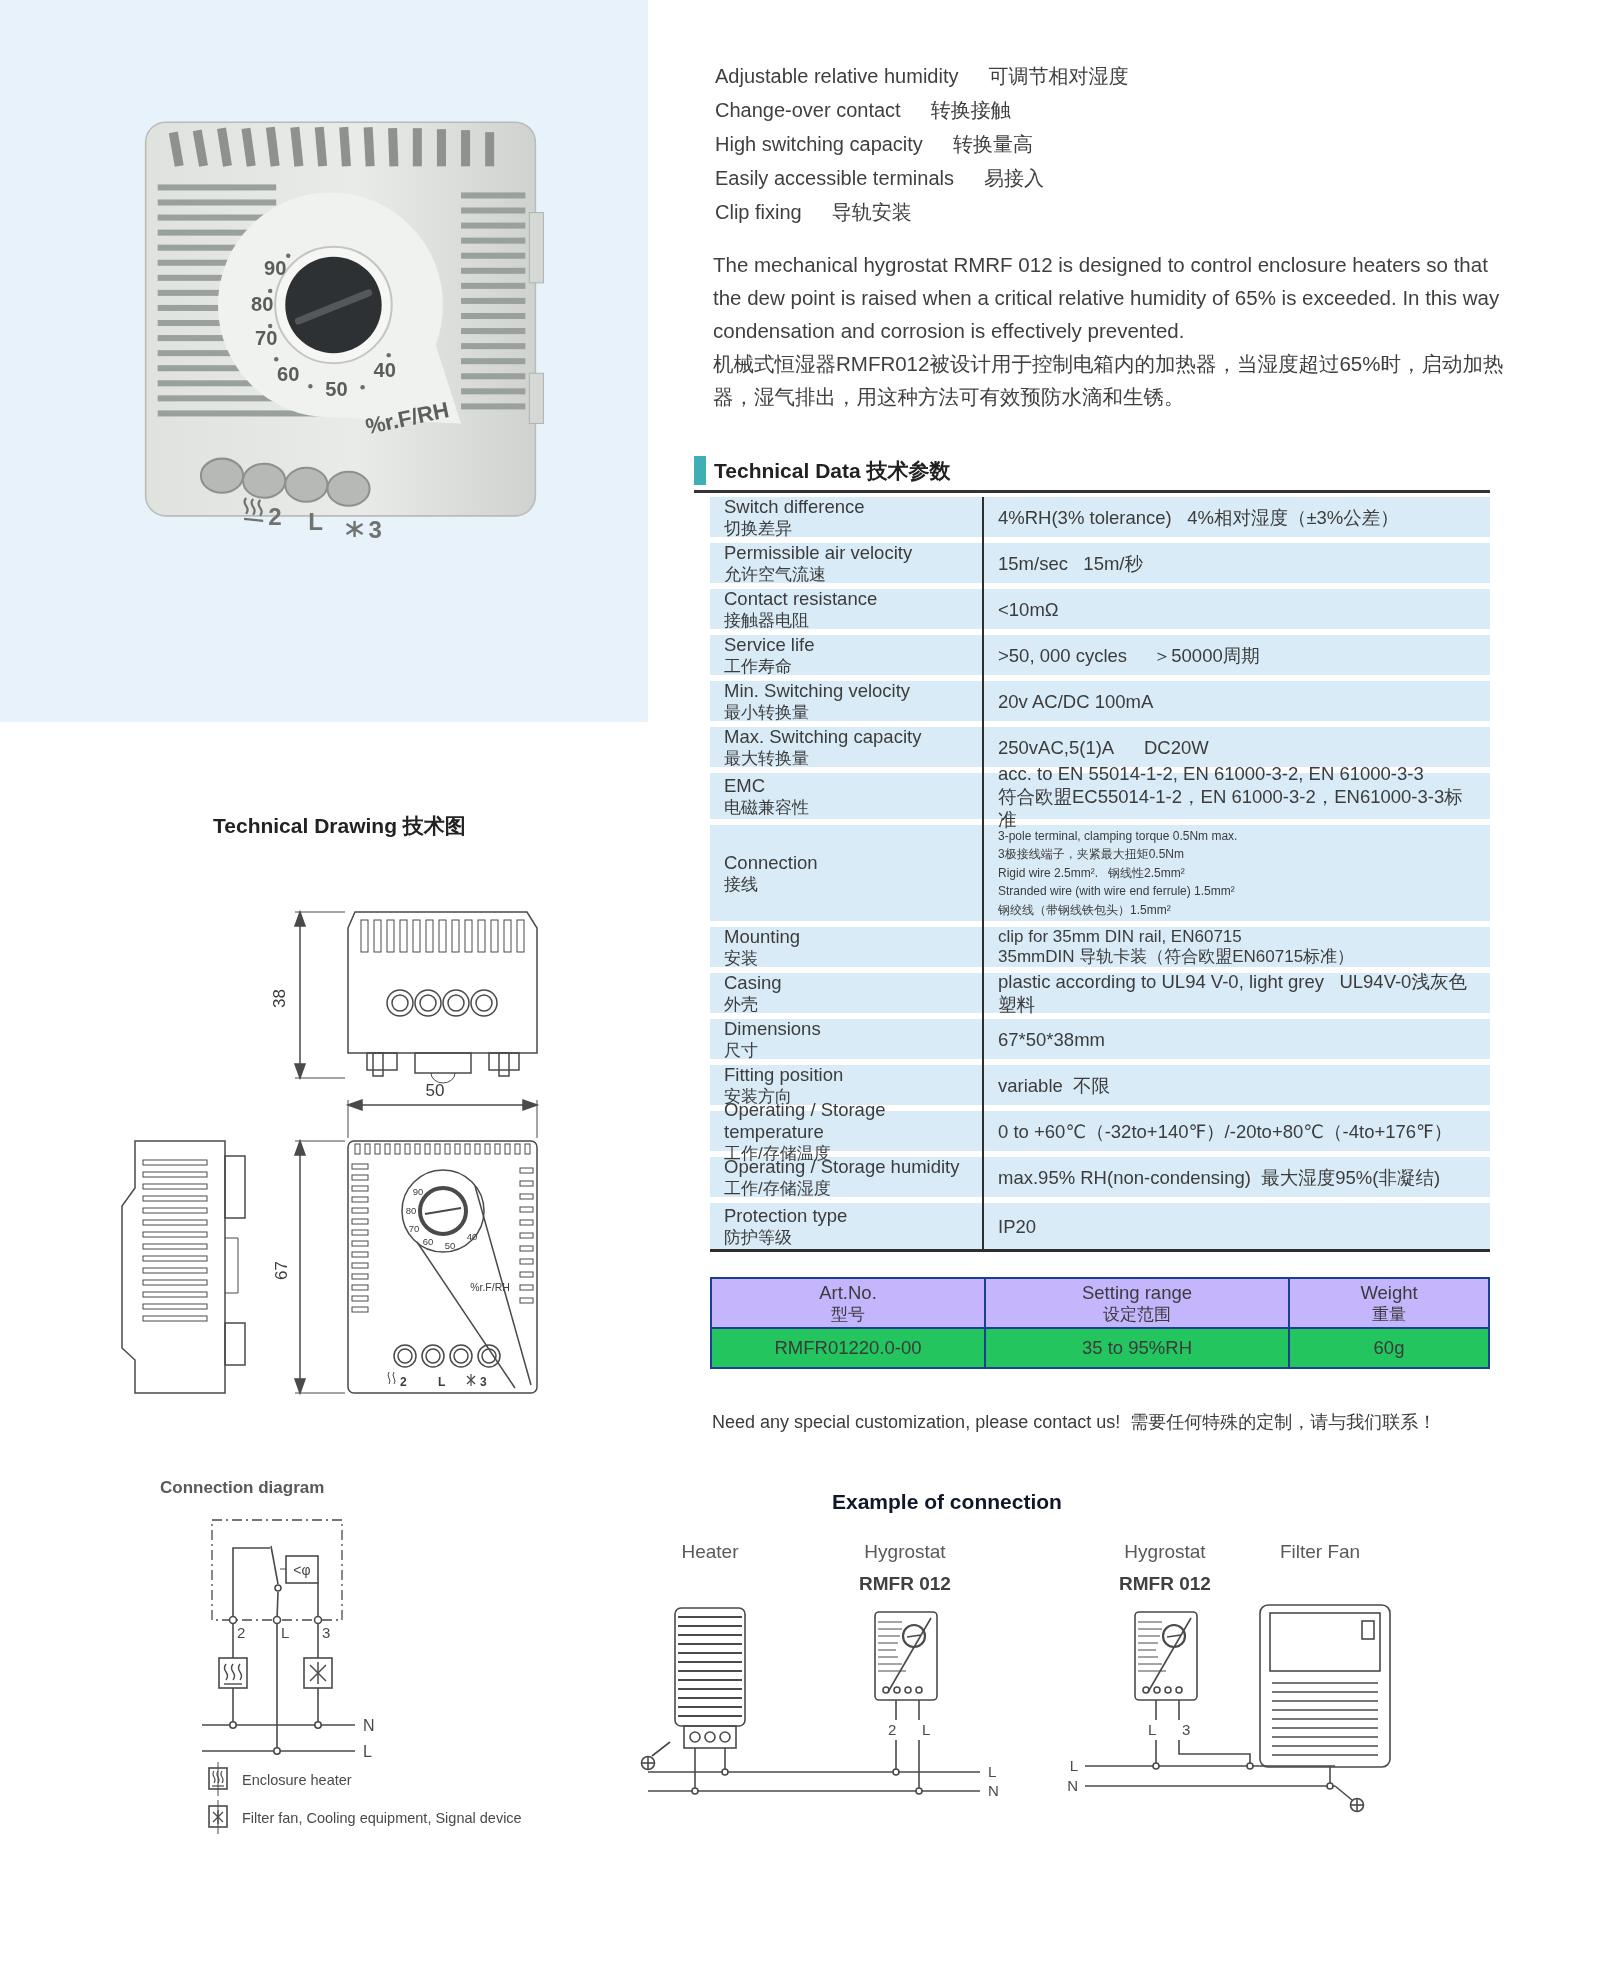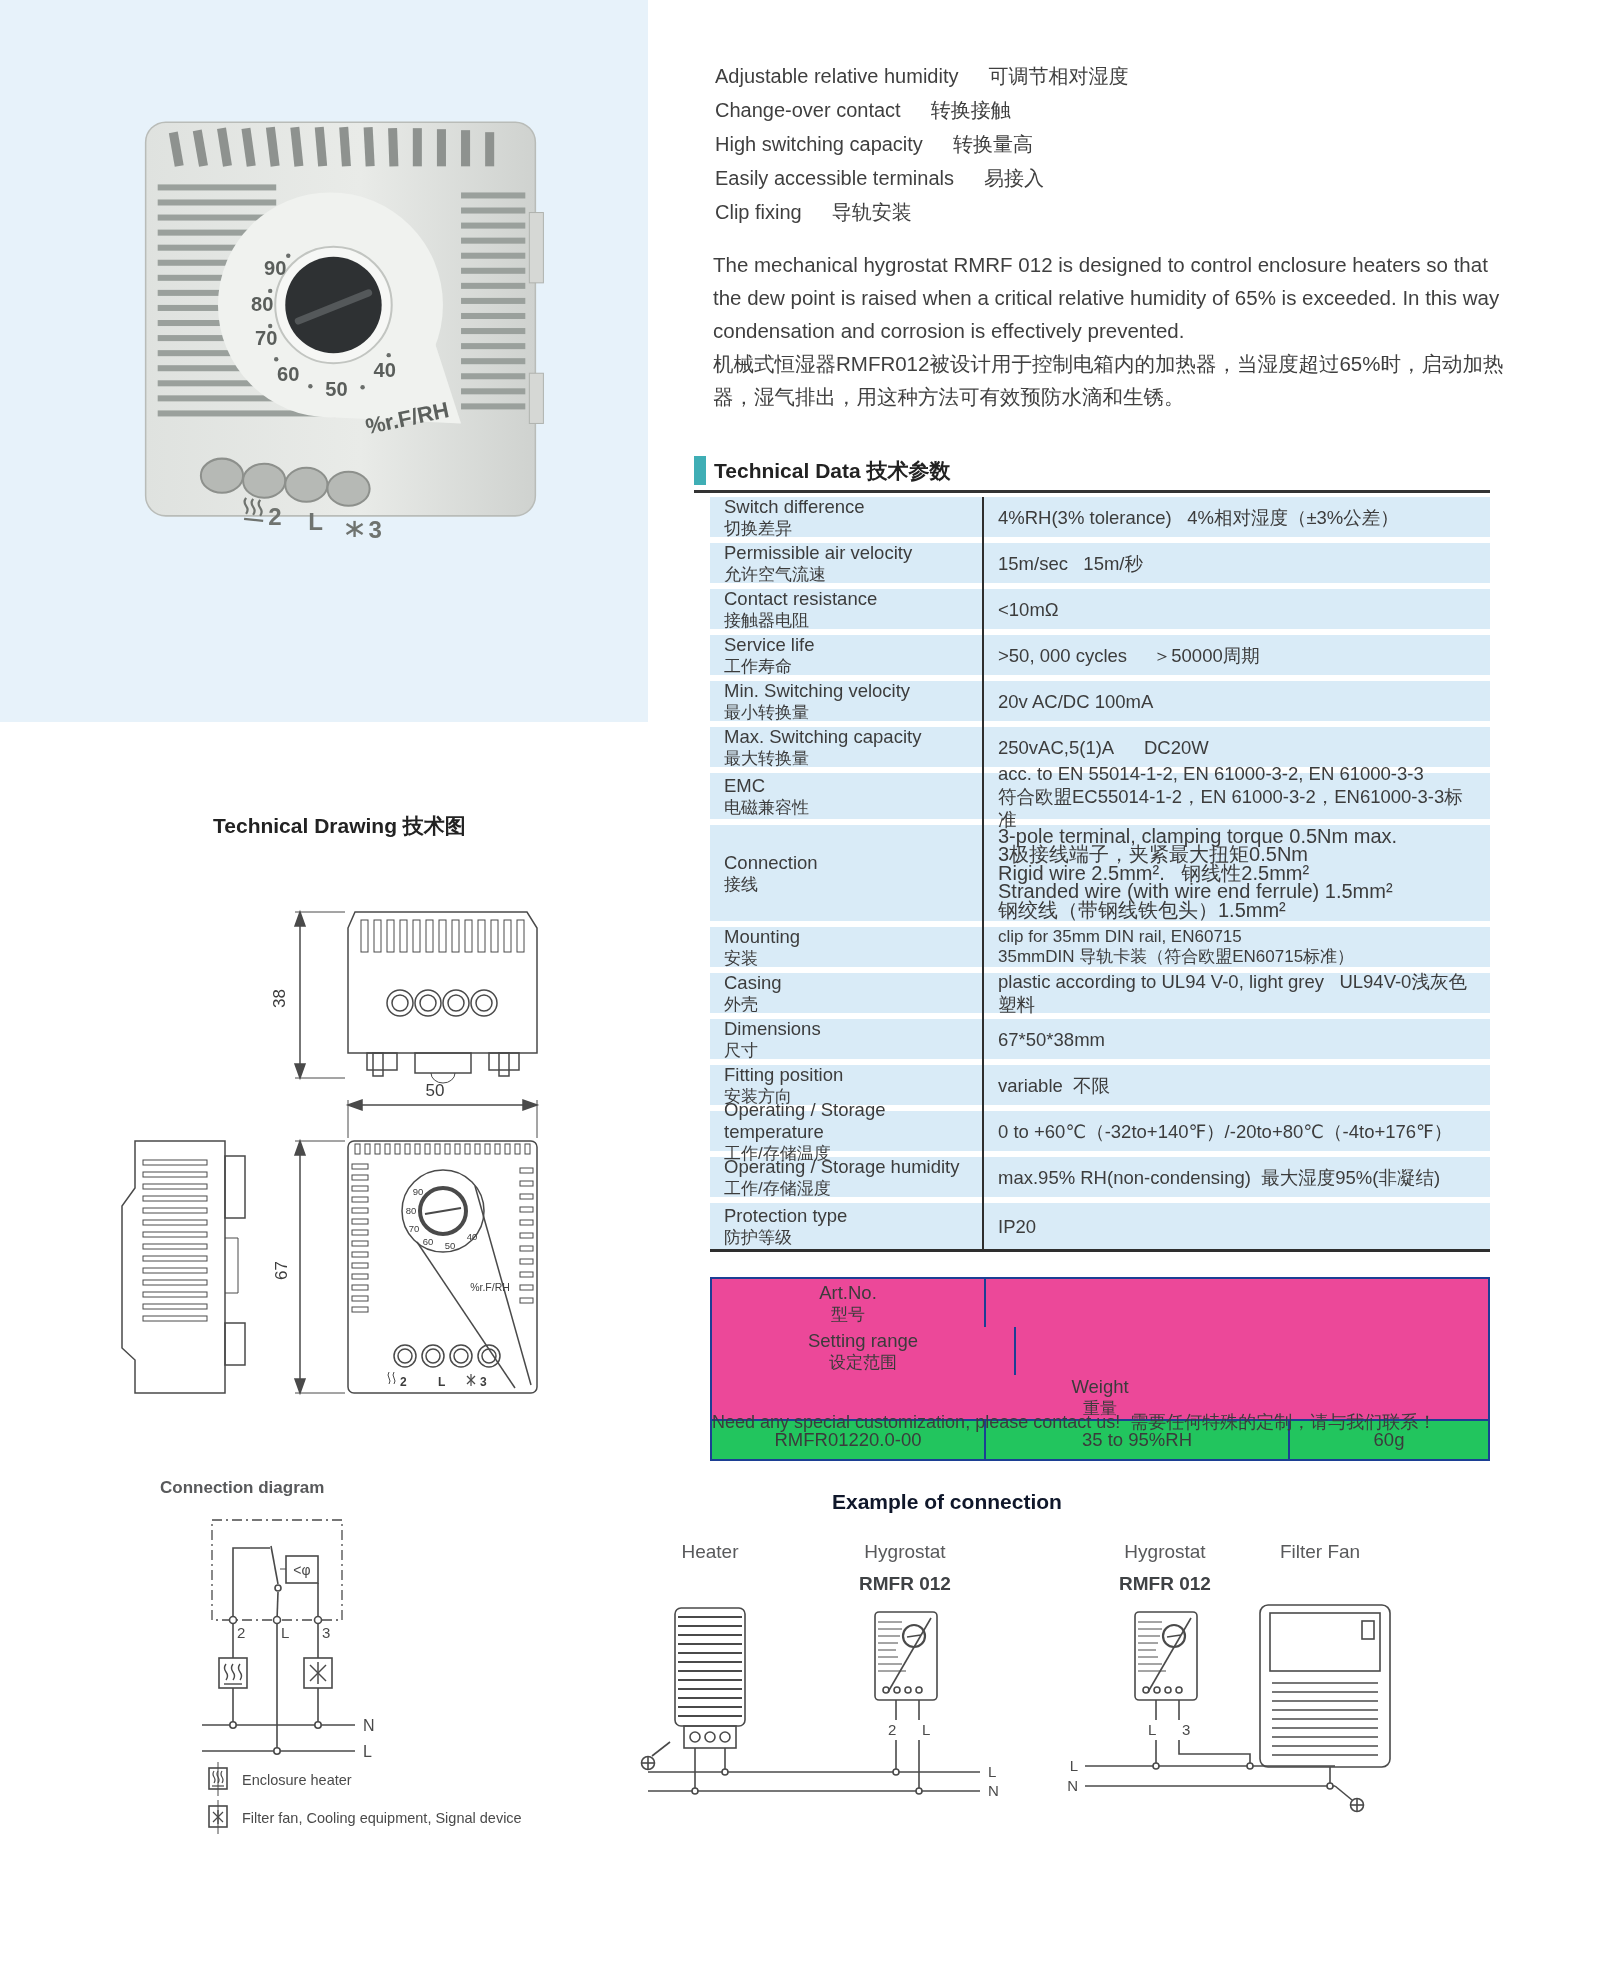--- a/index.html
+++ b/index.html
@@ -28,27 +28,27 @@
 
   
   .tdt{left:710px;top:497px;width:780px;}
   .trow{display:flex;background:#D9EBF7;margin-bottom:6px;}
   .rh40{height:40px;} .rh46{height:46px;} .rh96{height:96px;}
   .tl{width:272px;display:flex;flex-direction:column;justify-content:center;padding-left:14px;box-sizing:border-box;}
   .tl .len{font-size:18.5px;line-height:22px;color:#3c3c3c;}
   .tl .lzh{font-size:17px;line-height:21px;color:#3c3c3c;}
   .tv{flex:1;display:flex;flex-direction:column;justify-content:center;padding-left:16px;padding-right:10px;
       font-size:18.5px;line-height:23px;color:#3c3c3c;white-space:pre-wrap;box-sizing:border-box;}
-  .rh96 .tv{font-size:20px;line-height:18.6px;}
+  .rh96 .tv{font-size:12px;line-height:18.6px;}
   .vdiv{left:272px;top:0;width:2px;height:752px;background:#2e2e2e;}
   .bline{left:0;top:752px;width:780px;height:3px;background:#2e2e2e;}
 
   
   .ot{left:710px;top:1277px;width:780px;border:2px solid #1C3F94;box-sizing:border-box;}
-  .ot-head{display:flex;background:#ec4899;border-bottom:2px solid #1C3F94;flex-direction:column;}
+  .ot-head{display:flex;background:#c4b5fd;border-bottom:2px solid #1C3F94;}
   .ot-hc{display:flex;flex-direction:column;justify-content:center;text-align:center;height:48px;}
   .ot-hc div:first-child{font-size:18.5px;line-height:23px;}
   .ot-hc div:last-child{font-size:17px;line-height:21px;}
   .ot-row{display:flex;background:#22c55e;}
   .ot-c{display:flex;align-items:center;justify-content:center;height:38px;font-size:18.5px;}
   .c1{width:274px;border-right:2px solid #1C3F94;box-sizing:border-box;}
   .c2{width:304px;border-right:2px solid #1C3F94;box-sizing:border-box;}
   .c3{flex:1;}
 
   .note{left:712px;top:1380px;font-size:18px;color:#3c3c3c;white-space:pre-wrap;margin-top:30px;}

